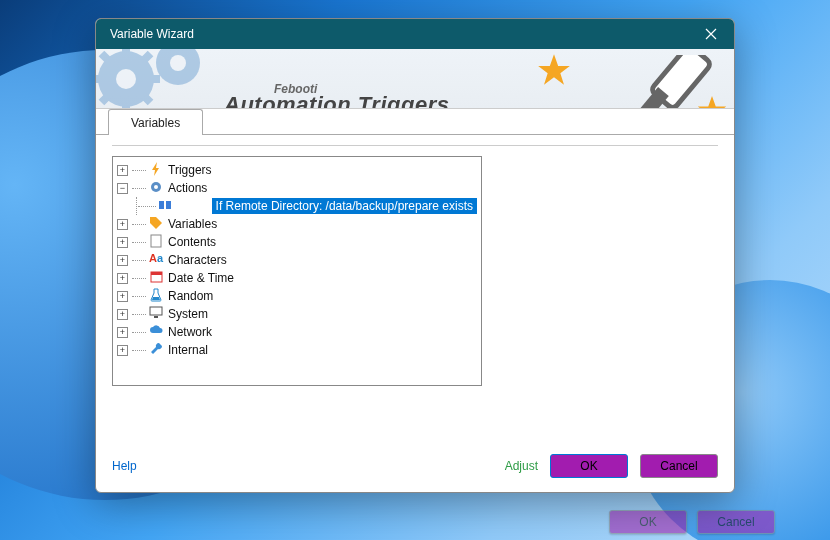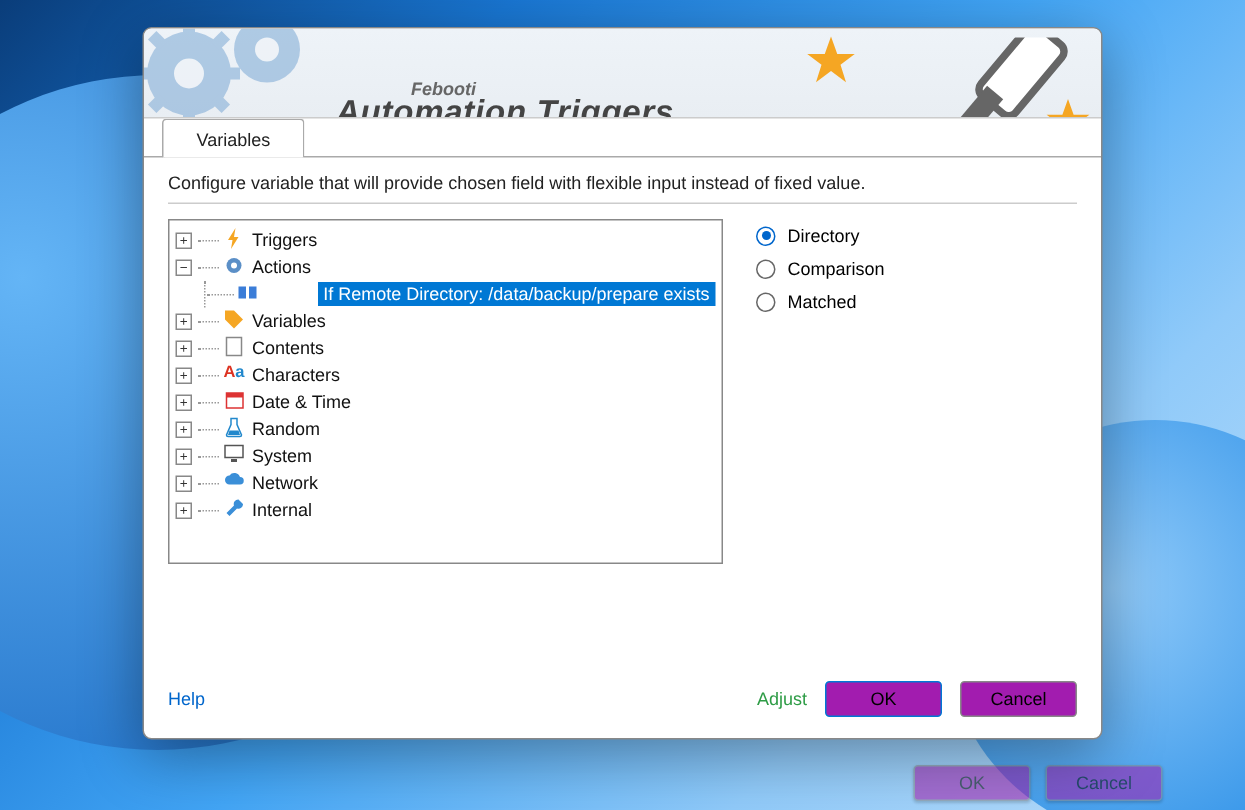--- a/index.html
+++ b/index.html
@@ -207,20 +207,28 @@
 <div class="bg-petal bg-p1"></div>
 <div class="bg-petal bg-p2"></div>
 
 <div class="ghost">
   <button class="btn">OK</button>
   <button class="btn">Cancel</button>
 </div>
 
 <div class="dialog">
 
+  <div class="titlebar">
+    <span class="title">Variable Wizard</span>
+    <div class="close-btn">
+      <svg width="12" height="12">
+          <path d="M1 1 L11 11 M11 1 L1 11" fill="none"></path>
+        </svg>
+    </div>
+  </div>
 
   <div class="banner">
     <div class="gears">
       <svg width="160" height="100" viewBox="0 0 160 100">
         <g fill="#7ba8d4">
           <circle cx="40" cy="40" r="28"></circle>
           <circle cx="40" cy="40" r="10" fill="#eef3f8"></circle>
           <circle cx="92" cy="24" r="22"></circle>
           <circle cx="92" cy="24" r="8" fill="#eef3f8"></circle>
         </g>
@@ -248,21 +256,20 @@
     </svg>
     <div class="brand-sub">Febooti</div>
     <div class="brand-title">Automation Triggers</div>
   </div>
 
   <div class="tabstrip">
     <div class="tab active">Variables</div>
   </div>
 
   <div class="content">
-    <div class="instructions">Configure variable that will provide chosen field with flexible input instead of fixed value.</div>
     <hr class="sep">
 
     <div class="body-row">
       <div class="tree-panel">
 
         <div class="tree-item">
           <span class="expander">+</span>
             <span class="dots"></span>
           <span class="tree-icon">
               <svg width="12" height="14" viewBox="0 0 12 14">
@@ -380,34 +387,20 @@
           <span class="tree-icon">
               <svg width="13" height="13" viewBox="0 0 13 13">
                 <path d="M9 1a3 3 0 00-3 4L1 10l2 2 5-5a3 3 0 004-3L9 1z" fill="#3b8fd8"></path>
               </svg>
             </span>
           <span>Internal</span>
         </div>
 
       </div>
 
-      <div class="radio-group">
-        <div class="radio-item selected">
-          <span class="radio-dot"></span>
-          <span>Directory</span>
-        </div>
-        <div class="radio-item">
-          <span class="radio-dot"></span>
-          <span>Comparison</span>
-        </div>
-        <div class="radio-item">
-          <span class="radio-dot"></span>
-          <span>Matched</span>
-        </div>
-      </div>
     </div>
   </div>
 
   <div class="footer">
     <span class="link">Help</span>
     <span class="spacer"></span>
     <span class="link adjust">Adjust</span>
     <button class="btn primary">OK</button>
     <button class="btn">Cancel</button>
   </div>

